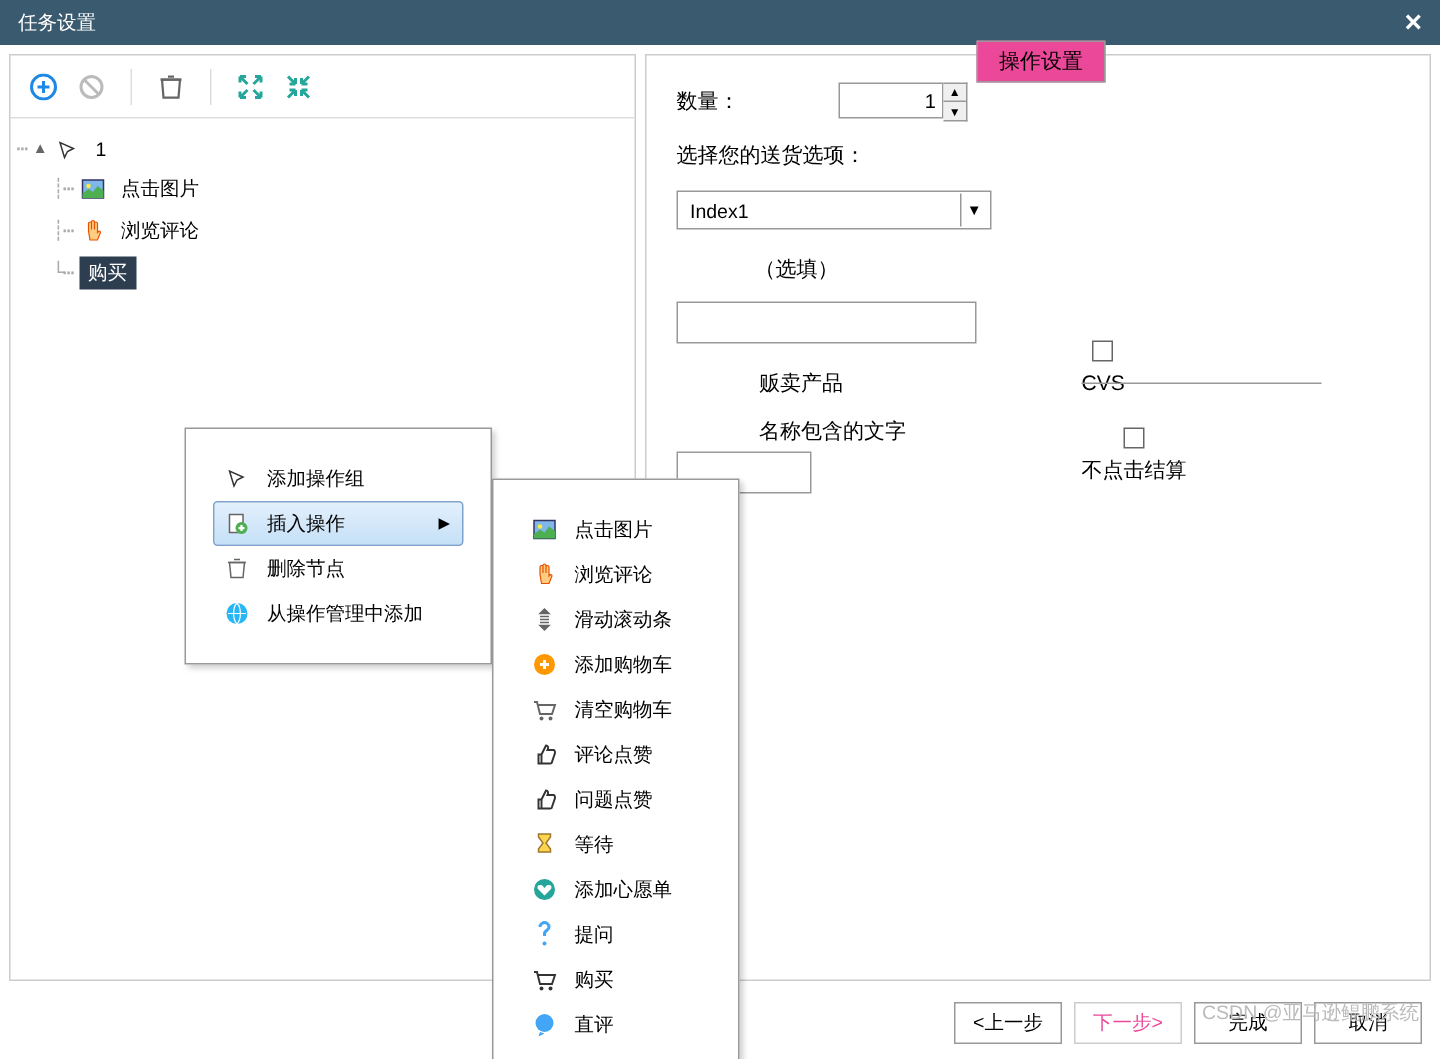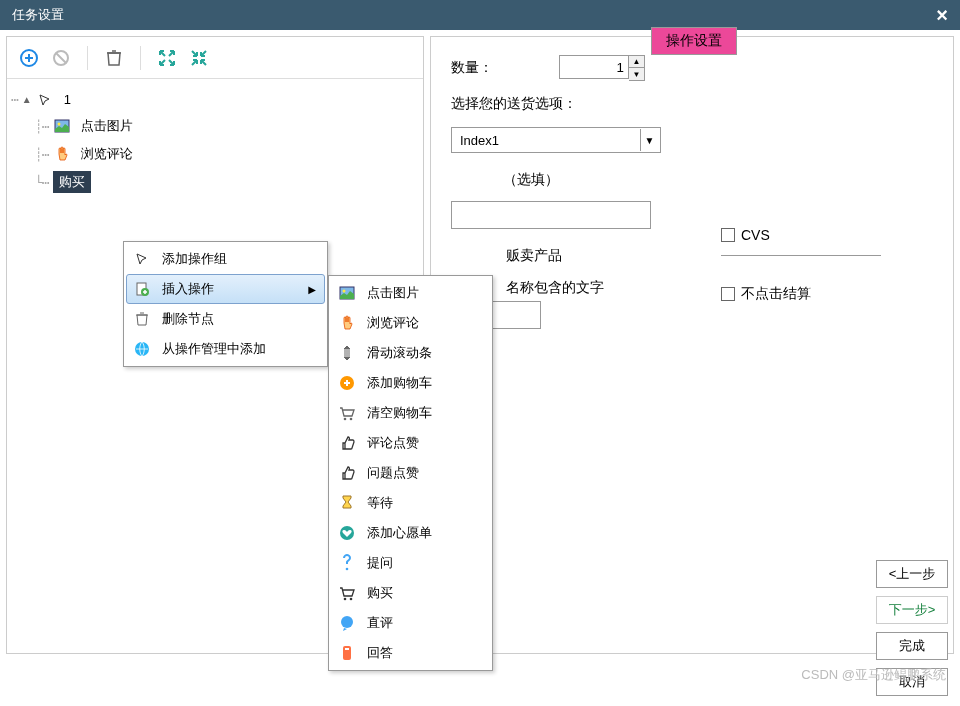--- a/index.html
+++ b/index.html
@@ -11,45 +11,45 @@
 .right-panel { flex: 1; border: 1px solid #ccc; position: relative; padding: 18px 20px 10px 20px; }
 .toolbar { height: 42px; border-bottom: 1px solid #ddd; display: flex; align-items: center; padding: 0 8px; gap: 4px; }
 .tool-btn { width: 28px; height: 28px; display: flex; align-items: center; justify-content: center; cursor: pointer; border-radius: 3px; }
 .tool-sep { width: 1px; height: 24px; background: #ddd; margin: 0 8px; }
 .tree { padding: 8px 4px; }
 .tree-node { display: flex; align-items: center; padding: 3px 0; gap: 4px; }
 .tree-dots { color: #aaa; font-family: monospace; letter-spacing: -1px; }
 .tree-icon { width: 18px; height: 18px; display: inline-flex; align-items: center; justify-content: center; }
 .tree-label { padding: 2px 6px; }
 .tree-label.selected { background: #2d3e50; color: #fff; }
-.context-menu { position: absolute; background: #fff; border: 1px solid #999; box-shadow: 2px 2px 4px rgba(0,0,0,0.2); z-index: 100; padding: 2px; }
+.context-menu { position: absolute; background: #fff; border: 1px solid #999; box-shadow: 2px 2px 4px rgba(0,0,0,0.2); z-index: 100; padding: 18px; margin-top: 44px; }
 .context-menu.main { left: 116px; top: 204px; width: 205px; }
 .context-menu.sub { left: 321px; top: 238px; width: 165px; }
 .menu-item { display: flex; align-items: center; padding: 5px 6px; gap: 10px; cursor: pointer; position: relative; }
 .menu-item.highlighted { background: linear-gradient(#e3f0fc, #c5e0f7); border: 1px solid #7da2ce; border-radius: 3px; padding: 4px 5px; }
 .menu-icon { width: 20px; height: 20px; display: inline-flex; align-items: center; justify-content: center; flex-shrink: 0; }
 .menu-arrow { position: absolute; right: 8px; font-size: 10px; }
 .legend { position: absolute; top: -10px; left: 220px; background: #ec4899; border: 1px solid #999; padding: 4px 14px; font-size: 14px; }
 .form-row { display: flex; align-items: center; margin-bottom: 14px; gap: 10px; }
 .form-label { min-width: 70px; font-size: 14px; }
 .num-input { width: 70px; height: 24px; border: 1px solid #999; text-align: right; padding-right: 4px; }
 .spinner { display: flex; flex-direction: column; border: 1px solid #999; border-left: none; }
 .spinner div { width: 15px; height: 12px; font-size: 8px; display: flex; align-items: center; justify-content: center; background: #f0f0f0; cursor: pointer; }
 .spinner div:first-child { border-bottom: 1px solid #999; }
 .select-box { width: 210px; height: 26px; border: 1px solid #999; display: flex; align-items: center; justify-content: space-between; padding: 0 2px 0 8px; }
 .select-arrow { width: 18px; height: 22px; border-left: 1px solid #999; display: flex; align-items: center; justify-content: center; font-size: 10px; }
 .hidden-label { font-size: 14px; padding: 4px 0; }
 .text-input { width: 200px; height: 28px; border: 1px solid #999; }
-.checkbox-row { display: flex; align-items: center; gap: 6px; font-size: 14px; }
+.checkbox-row { display: flex; align-items: center; gap: 6px; font-size: 14px; flex-direction: column; }
 .checkbox { width: 14px; height: 14px; border: 1px solid #666; }
 .right-side { position: absolute; left: 290px; }
 .hr { border: none; border-top: 1px solid #999; margin: 8px 0 14px 0; width: 160px; }
-.footer { position: absolute; bottom: 10px; right: 12px; display: flex; gap: 8px; flex-direction: column; }
+.footer { position: absolute; bottom: 10px; right: 12px; display: flex; gap: 8px; }
 .footer-btn { min-width: 72px; height: 28px; border: 1px solid #999; background: #fff; display: flex; align-items: center; justify-content: center; cursor: pointer; font-size: 13px; }
-.footer-btn.disabled { color: #15803d; border-color: #ccc; }
+.footer-btn.disabled { color: #ec4899; border-color: #ccc; }
 .watermark { position: absolute; bottom: 22px; right: 14px; color: #bbb; font-size: 13px; pointer-events: none; z-index: 200; }
 svg { display: block; }
 </style>
 </head>
 <body>
 
 <div class="titlebar">
   <span>任务设置</span>
   <span class="close">×</span>
 </div>

